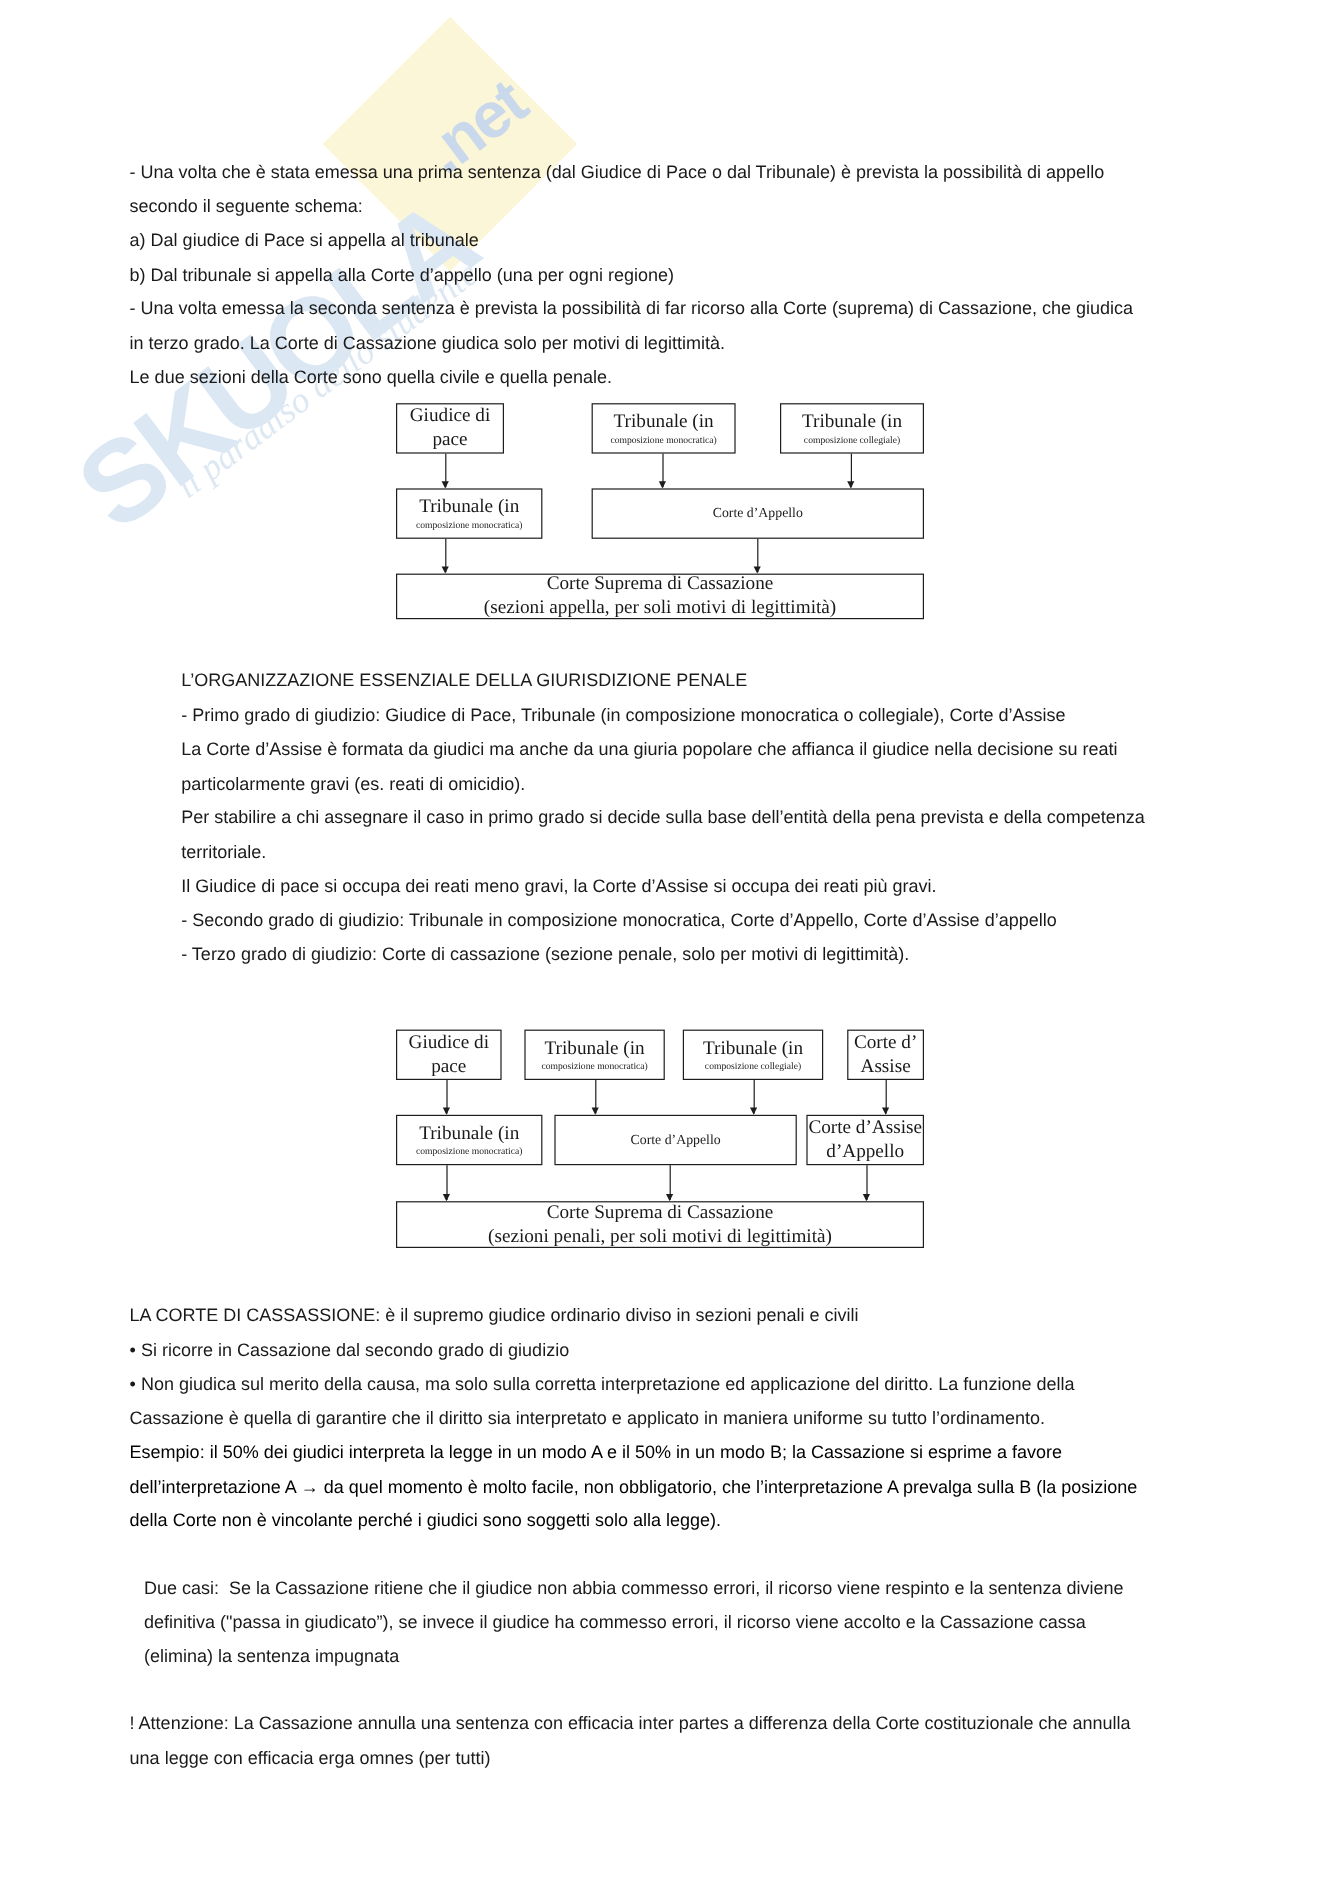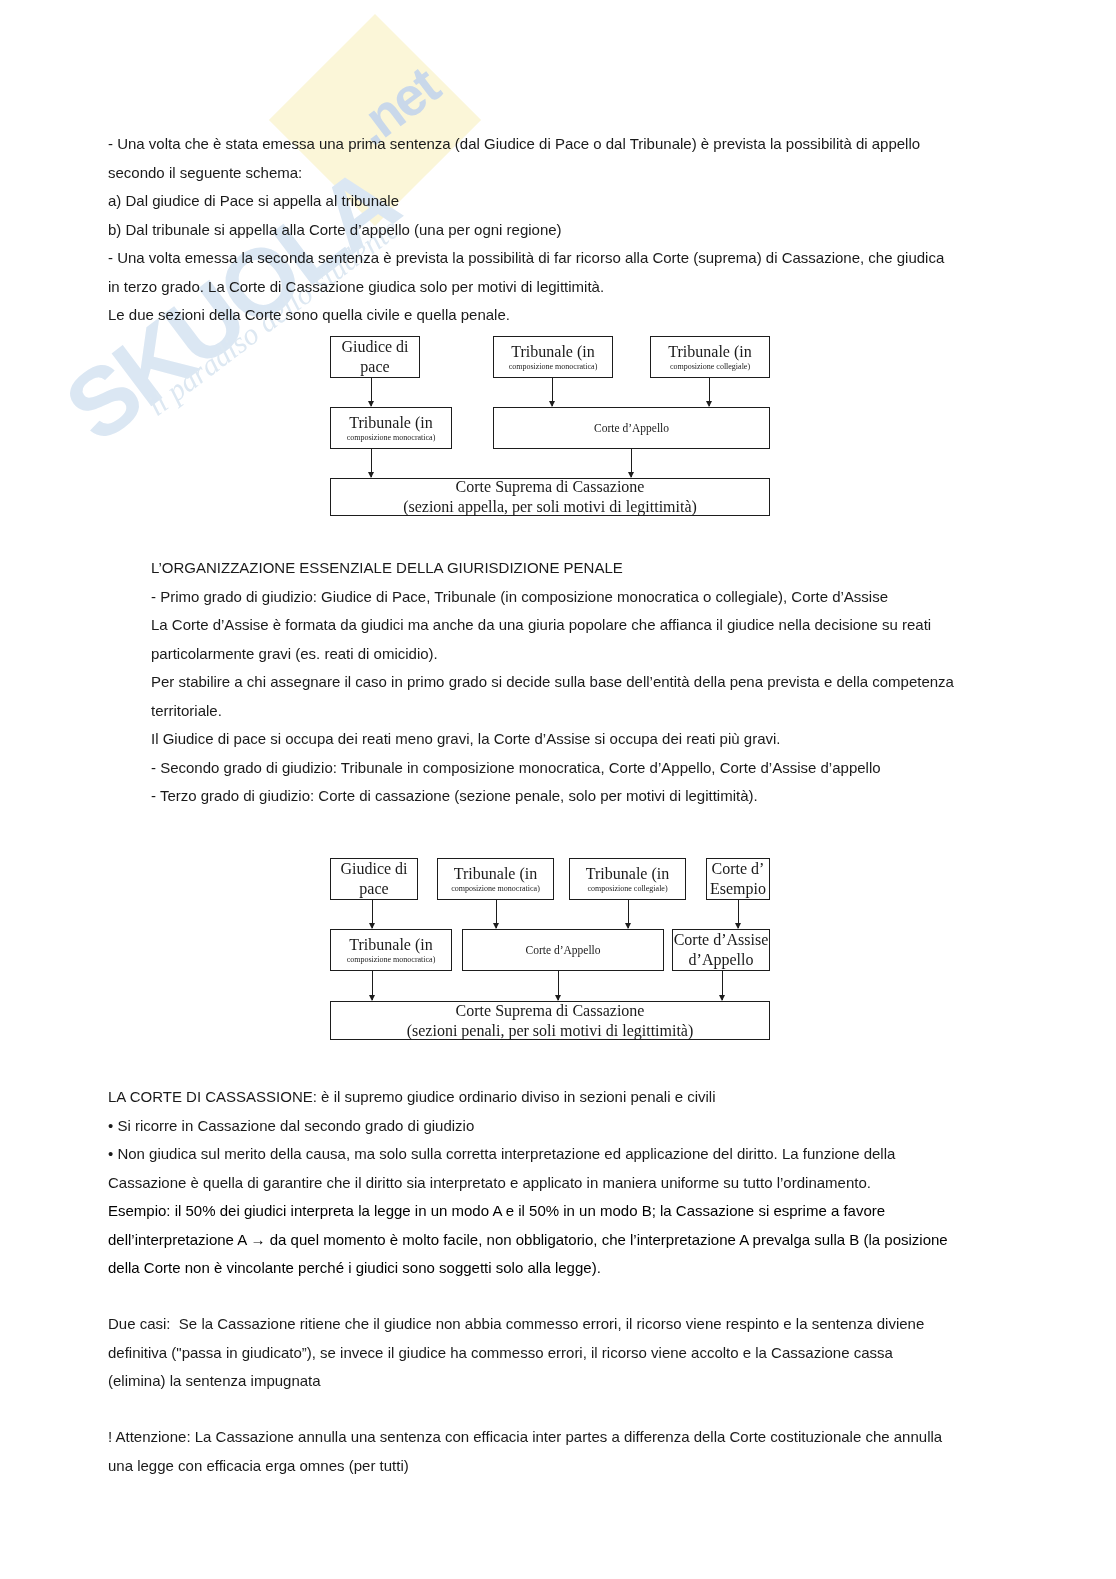--- a/index.html
+++ b/index.html
@@ -148,21 +148,21 @@
 Il Giudice di pace si occupa dei reati meno gravi, la Corte d’Assise si occupa dei reati più gravi.
 - Secondo grado di giudizio: Tribunale in composizione monocratica, Corte d’Appello, Corte d’Assise d’appello
 - Terzo grado di giudizio: Corte di cassazione (sezione penale, solo per motivi di legittimità).</div>
 
     <div class="para" style="top:1083px;">LA CORTE DI CASSASSIONE: è il supremo giudice ordinario diviso in sezioni penali e civili
 • Si ricorre in Cassazione dal secondo grado di giudizio
 • Non giudica sul merito della causa, ma solo sulla corretta interpretazione ed applicazione del diritto. La funzione della Cassazione è quella di garantire che il diritto sia interpretato e applicato in maniera uniforme su tutto l’ordinamento.</div>
 
     <div class="para red" style="top:1197px;">Esempio: il 50% dei giudici interpreta la legge in un modo A e il 50% in un modo B; la Cassazione si esprime a favore dell’interpretazione A → da quel momento è molto facile, non obbligatorio, che l’interpretazione A prevalga sulla B (la posizione della Corte non è vincolante perché i giudici sono soggetti solo alla legge).</div>
 
-    <div class="para" style="top:1310px;">Due casi:  Se la Cassazione ritiene che il giudice non abbia commesso errori, il ricorso viene respinto e la sentenza diviene definitiva ("passa in giudicato”), se invece il giudice ha commesso errori, il ricorso viene accolto e la Cassazione cassa (elimina) la sentenza impugnata</div>
+    <div class="para" style="top:1310px;margin-left:12px;">Due casi:  Se la Cassazione ritiene che il giudice non abbia commesso errori, il ricorso viene respinto e la sentenza diviene definitiva ("passa in giudicato”), se invece il giudice ha commesso errori, il ricorso viene accolto e la Cassazione cassa (elimina) la sentenza impugnata</div>
 
     <div class="para" style="top:1423px;">! Attenzione: La Cassazione annulla una sentenza con efficacia inter partes a differenza della Corte costituzionale che annulla una legge con efficacia erga omnes (per tutti)</div>
   </div>
 
   <div class="diagram" style="left:330px; top:336px; width:440px; height:180px;">
 
     <div class="dbox" style="left:0px; top:0px; width:90px; height:42px;">
       <span class="l1">Giudice di</span>
       <span class="l1">pace</span>
     </div>
@@ -211,21 +211,21 @@
       <span class="l2">composizione monocratica)</span>
     </div>
 
     <div class="dbox" style="left:239px; top:0px; width:117px; height:42px;">
       <span class="l1">Tribunale (in</span>
       <span class="l2">composizione collegiale)</span>
     </div>
 
     <div class="dbox" style="left:376px; top:0px; width:64px; height:42px;">
       <span class="l1">Corte d’</span>
-      <span class="l1">Esempio</span>
+      <span class="l1">Assise</span>
     </div>
 
     <div class="arrow" style="left:42px; top:42px; height:28px;"></div>
     <div class="arrow" style="left:166px; top:42px; height:28px;"></div>
     <div class="arrow" style="left:298px; top:42px; height:28px;"></div>
     <div class="arrow" style="left:408px; top:42px; height:28px;"></div>
 
     <div class="dbox" style="left:0px; top:71px; width:122px; height:42px;">
       <span class="l1">Tribunale (in</span>
       <span class="l2">composizione monocratica)</span>

